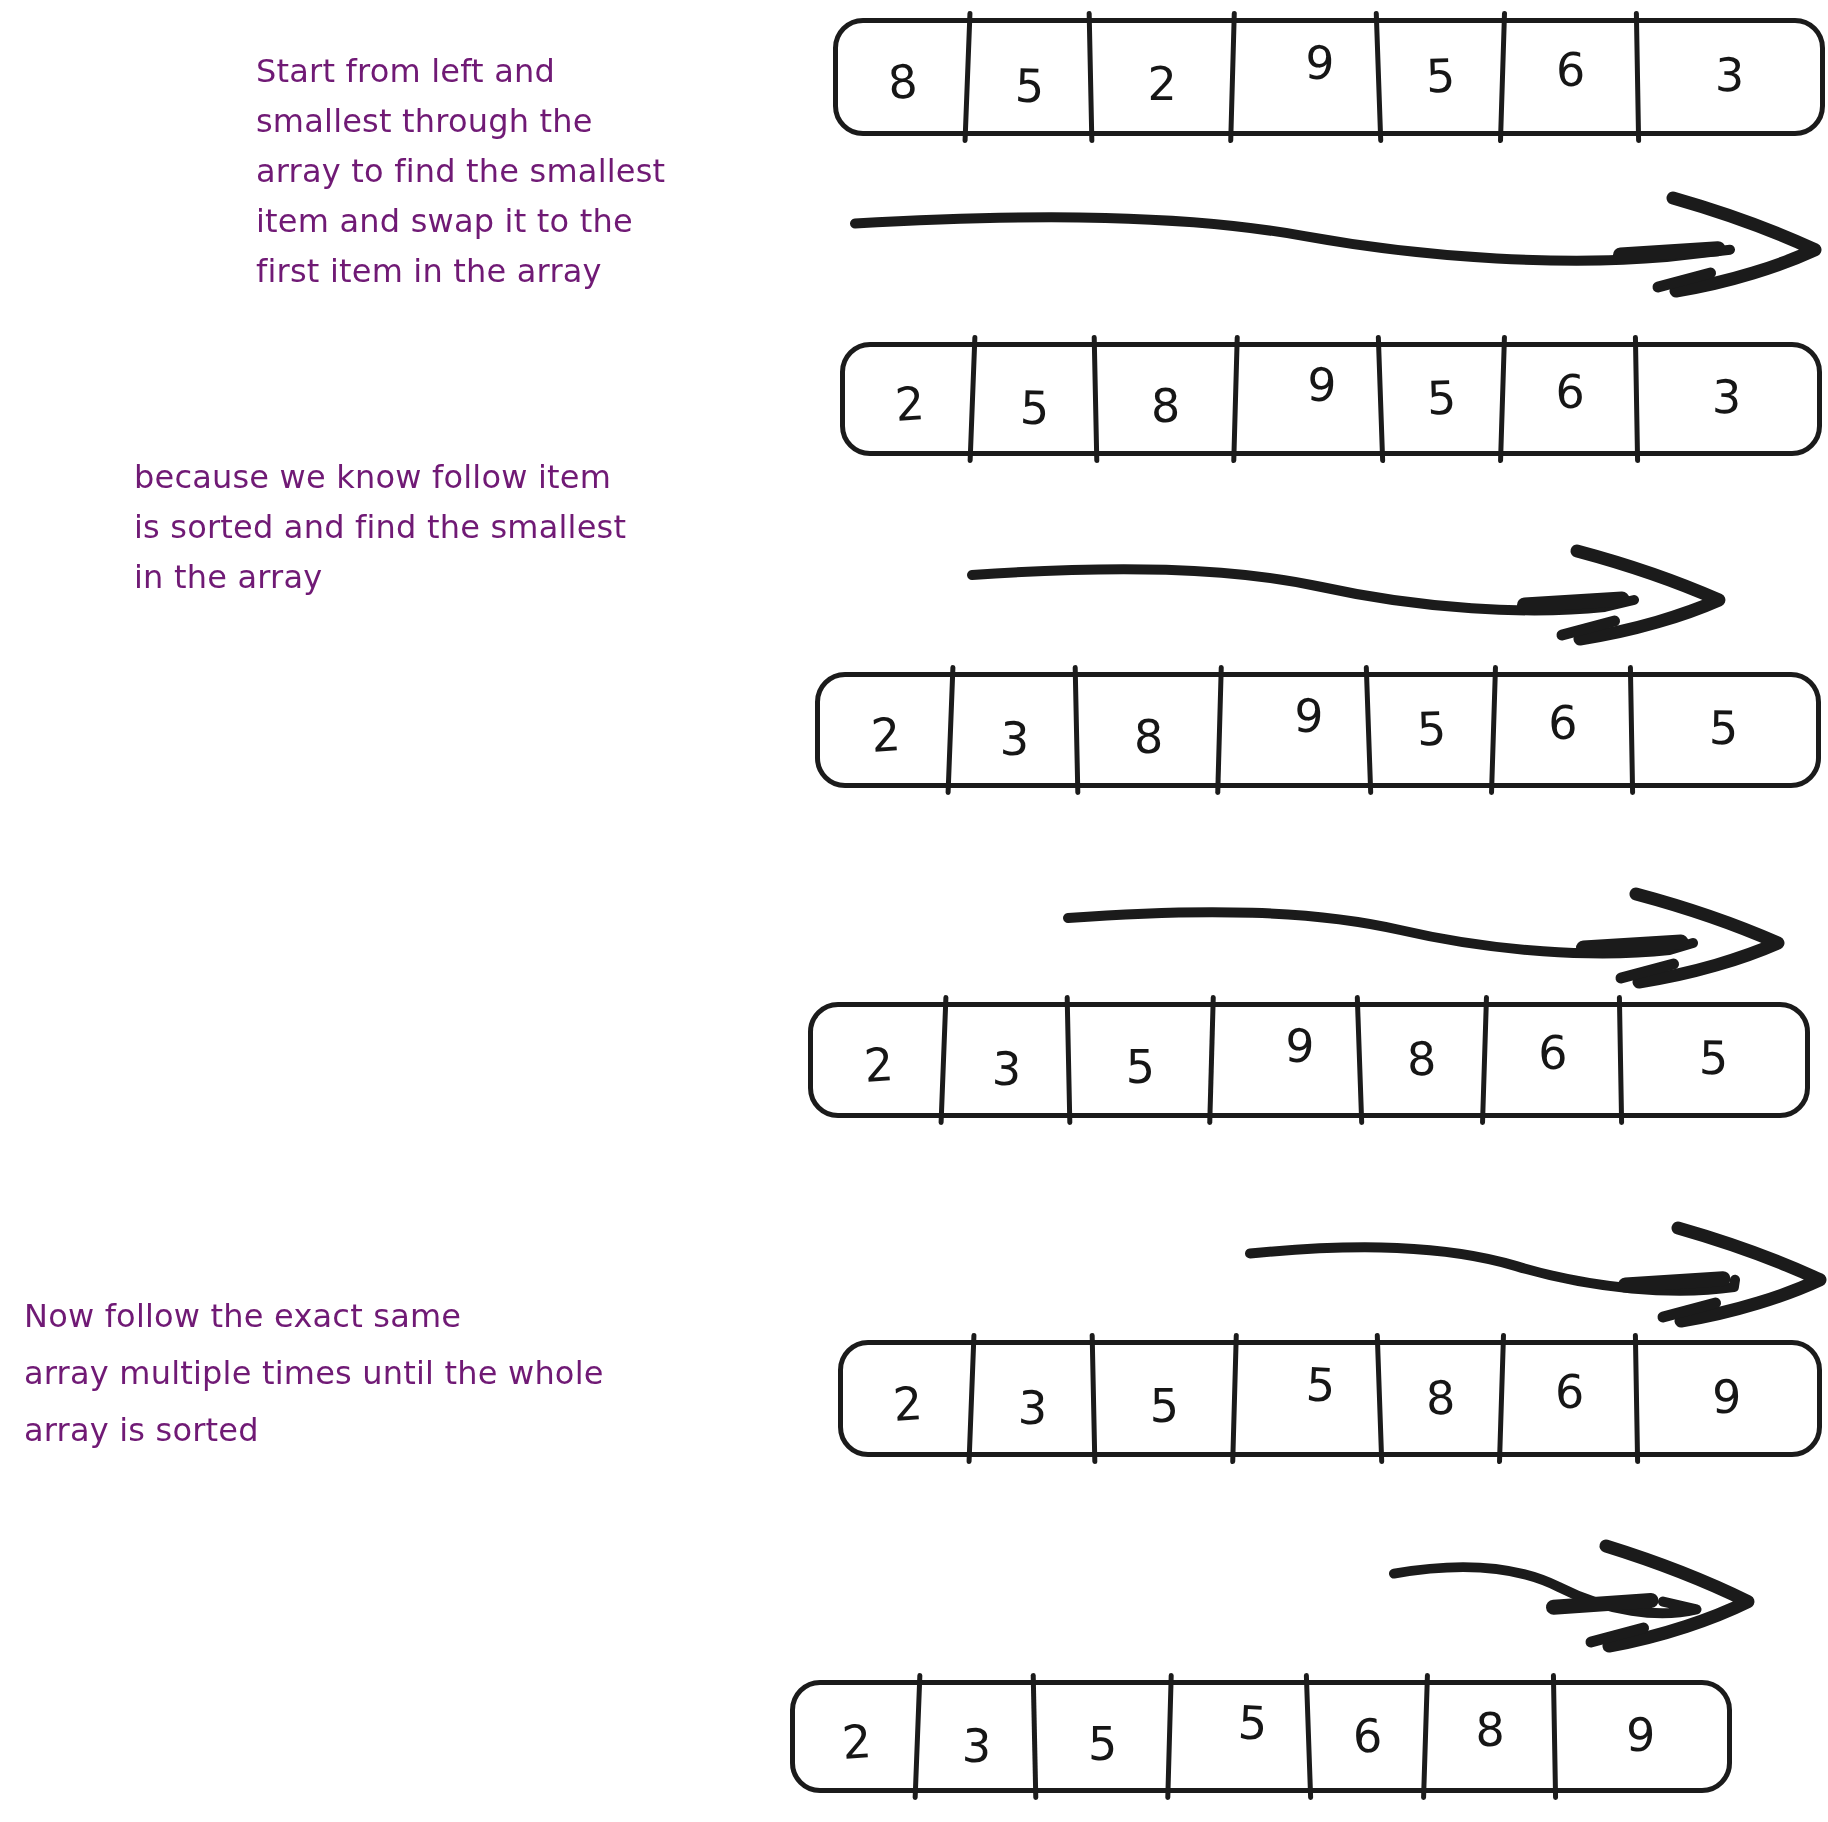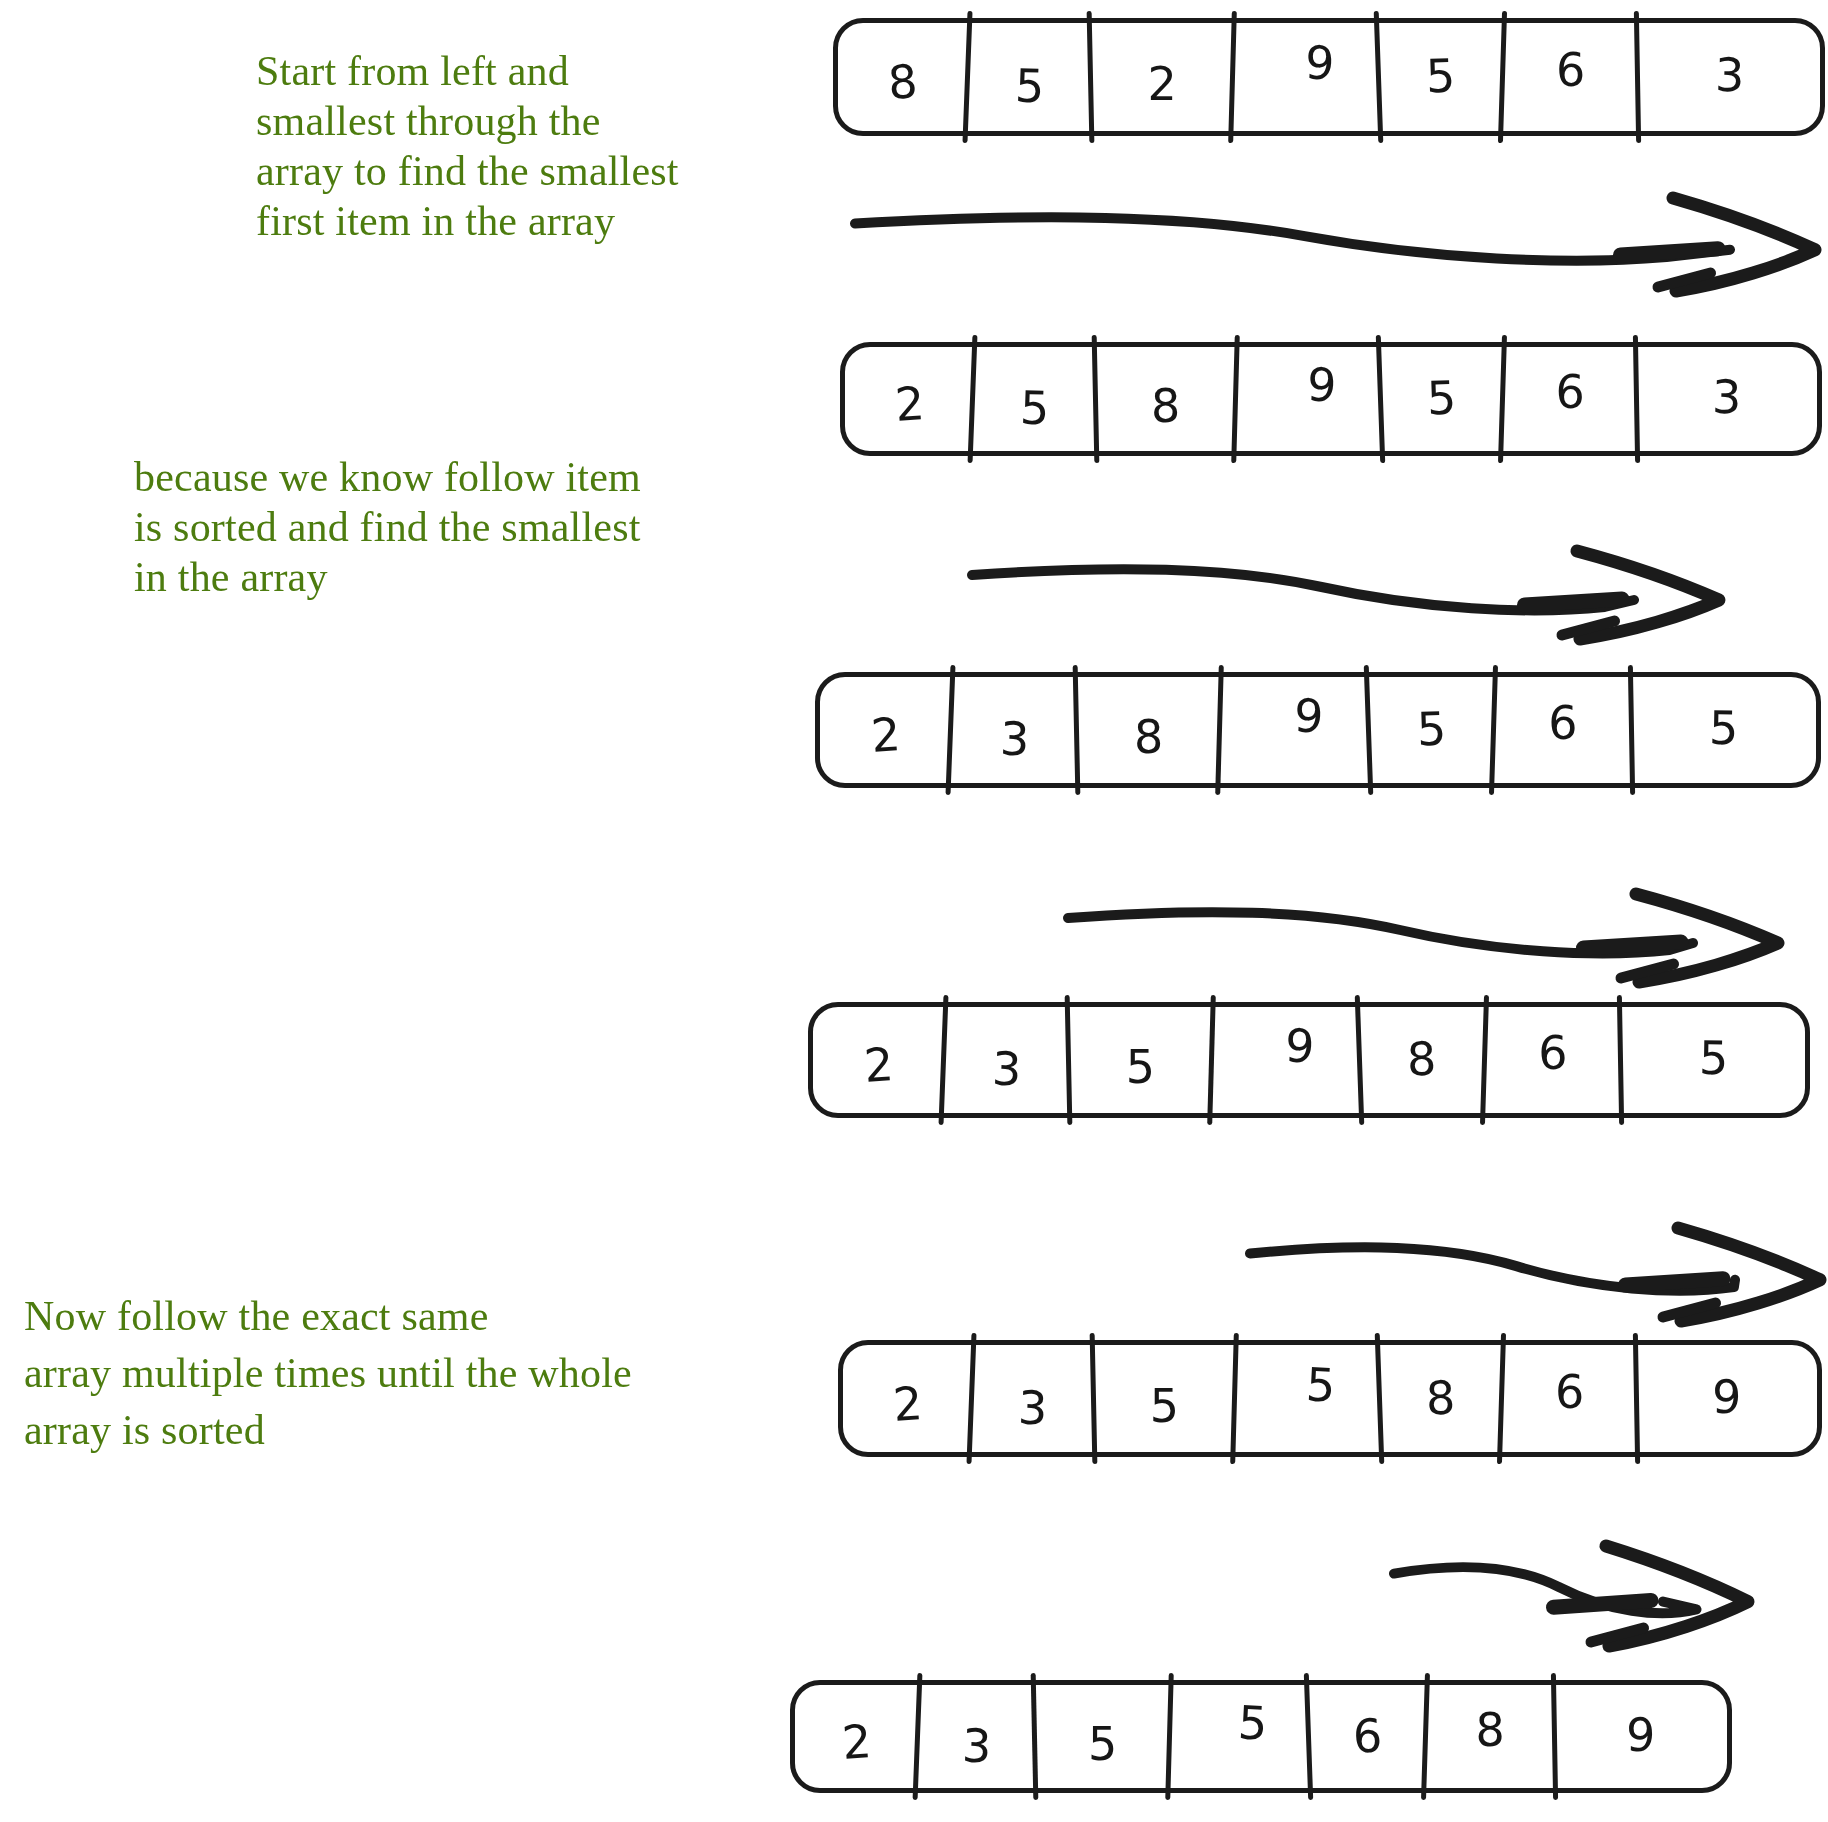--- a/index.html
+++ b/index.html
@@ -5,21 +5,21 @@
   html,body{margin:0;padding:0;background:#fff;}
   #canvas{
     position:relative;
     width:1828px;height:1822px;
     background:#ffffff;
     font-family:"DejaVu Sans", sans-serif;
     color:#1c1c1c;
     overflow:hidden;
   }
   
-  .note{position:absolute;font-size:42px;font-weight:500;letter-spacing:.2px;color:#4d7c0f;font-family:Liberation Serif, serif;}
+  .note{position:absolute;font-size:32px;font-weight:500;letter-spacing:.2px;color:#701a75;}
   .note .line{height:50px;line-height:50px;white-space:nowrap;}
   .note1{left:256px;top:46px;}
   .note2{left:134px;top:452px;}
   .note3{left:24px;top:1288px;}
   .note3 .line{height:57px;line-height:57px;}
 
   
   .array-row{
     position:absolute;
     display:flex;
@@ -83,20 +83,21 @@
 </style>
 </head>
 <body>
 
 <div id="canvas">
 
   <div class="note note1">
     <div class="line">Start from left and</div>
     <div class="line">smallest through the</div>
     <div class="line">array to find the smallest</div>
+    <div class="line">item and swap it to the</div>
     <div class="line">first item in the array</div>
   </div>
 
   <div class="note note2">
     <div class="line">because we know follow item</div>
     <div class="line">is sorted and find the smallest</div>
     <div class="line">in the array</div>
   </div>
 
   <div class="note note3">

